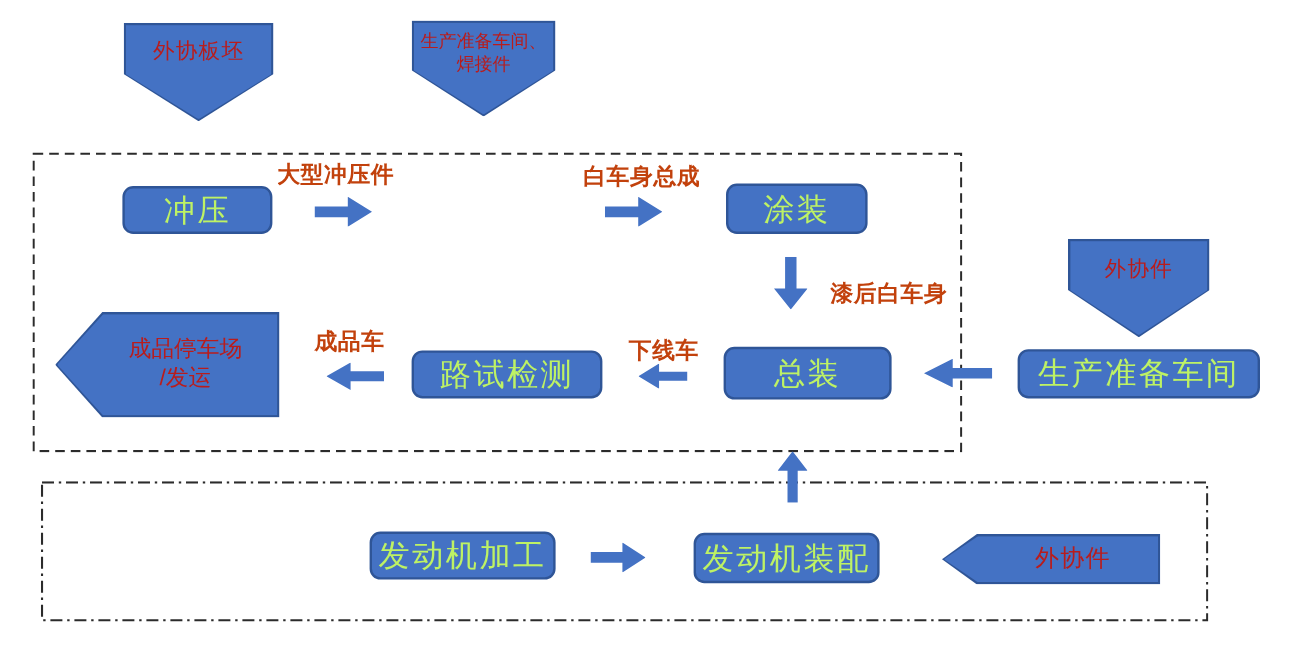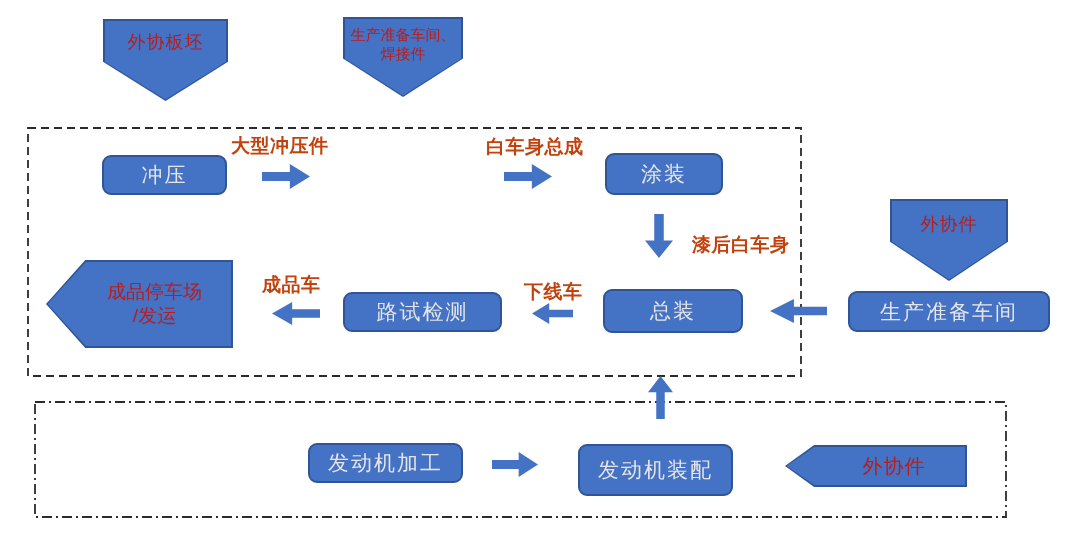--- a/index.html
+++ b/index.html
@@ -5,22 +5,22 @@
   html,body{margin:0;padding:0;background:#ffffff;}
   .canvas{
     position:relative;width:1080px;height:541px;background:#ffffff;overflow:hidden;
     font-family:"Liberation Sans","DejaVu Sans",sans-serif;
   }
   
   .boundary{position:absolute;}
   
   .station{
     position:absolute;background:#4472C4;border:2px solid #2F5597;border-radius:9px;
-    color:#e5e5e5;display:flex;align-items:center;justify-content:center;
-    font-size:21px;letter-spacing:2px;box-sizing:border-box;
+    color:#bef264;display:flex;align-items:center;justify-content:center;
+    font-size:26px;letter-spacing:2px;box-sizing:border-box;
   }
   
   .pent{position:absolute;}
   .pent .layer{position:absolute;}
   .pent .outer{inset:0;background:#2F5597;}
   .pent .inner{inset:1.6px;background:#4472C4;}
   .cp-down{clip-path:polygon(0 0,100% 0,100% 52%,50% 100%,0 52%);}
   .cp-left21{clip-path:polygon(21% 0,100% 0,100% 100%,21% 100%,0 50%);}
   .cp-left16{clip-path:polygon(16% 0,100% 0,100% 100%,16% 100%,0 50%);}
   .cp-right77{clip-path:polygon(0 0,77% 0,100% 50%,77% 100%,0 100%);}
@@ -121,21 +121,21 @@
     <span>生产准备车间</span>
   </div>
 
 
   <div class="station" style="left:308px;top:443px;width:155px;height:40px">
     <span>发动机加工</span>
   </div>
 
   <div class="arrow ar-right" style="left:492px;top:452px;width:46px;height:25px"></div>
 
-  <div class="station" style="left:578px;top:444px;width:155px;height:52px">
+  <div class="station" style="left:578px;top:444px;width:155px;height:42px">
     <span>发动机装配</span>
   </div>
 
   <div class="pent" style="left:785px;top:445px;width:182px;height:42px">
     <div class="layer outer cp-left16"></div>
     <div class="layer inner cp-left16"></div>
     <div class="txt" style="justify-content:center;padding-left:36px;font-size:20px;letter-spacing:1px">外协件</div>
   </div>
 
   <div class="arrow ar-up" style="left:648px;top:376px;width:25px;height:43px"></div>

